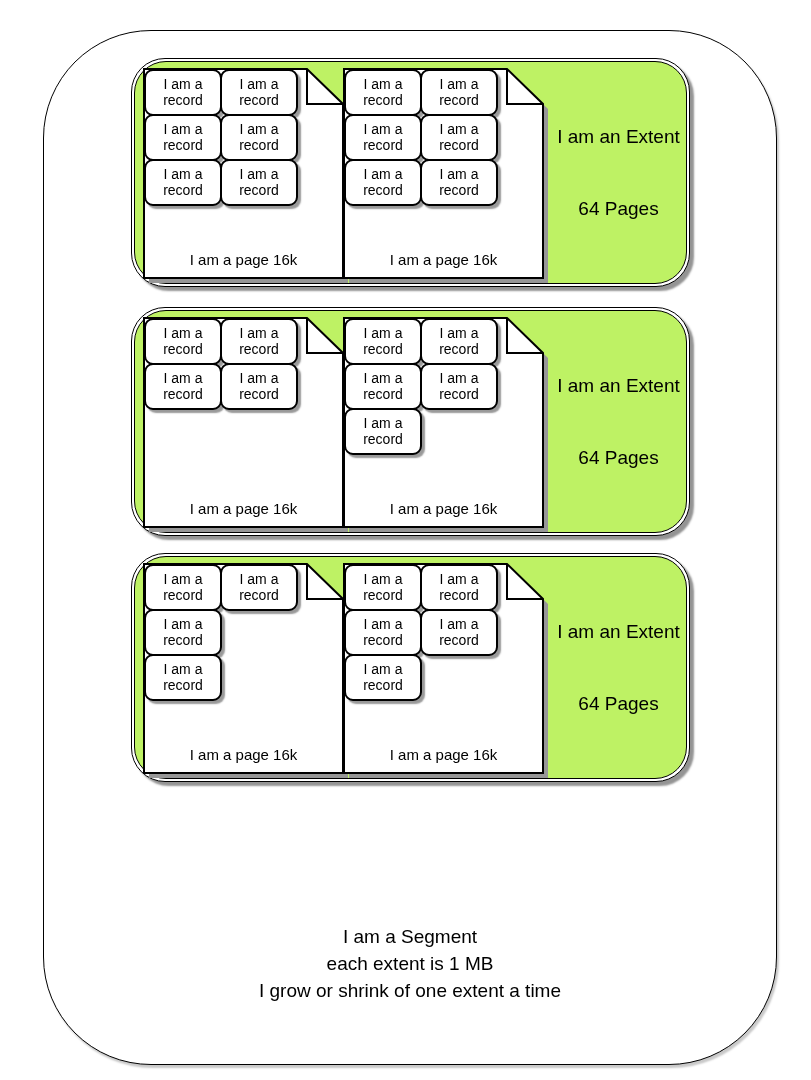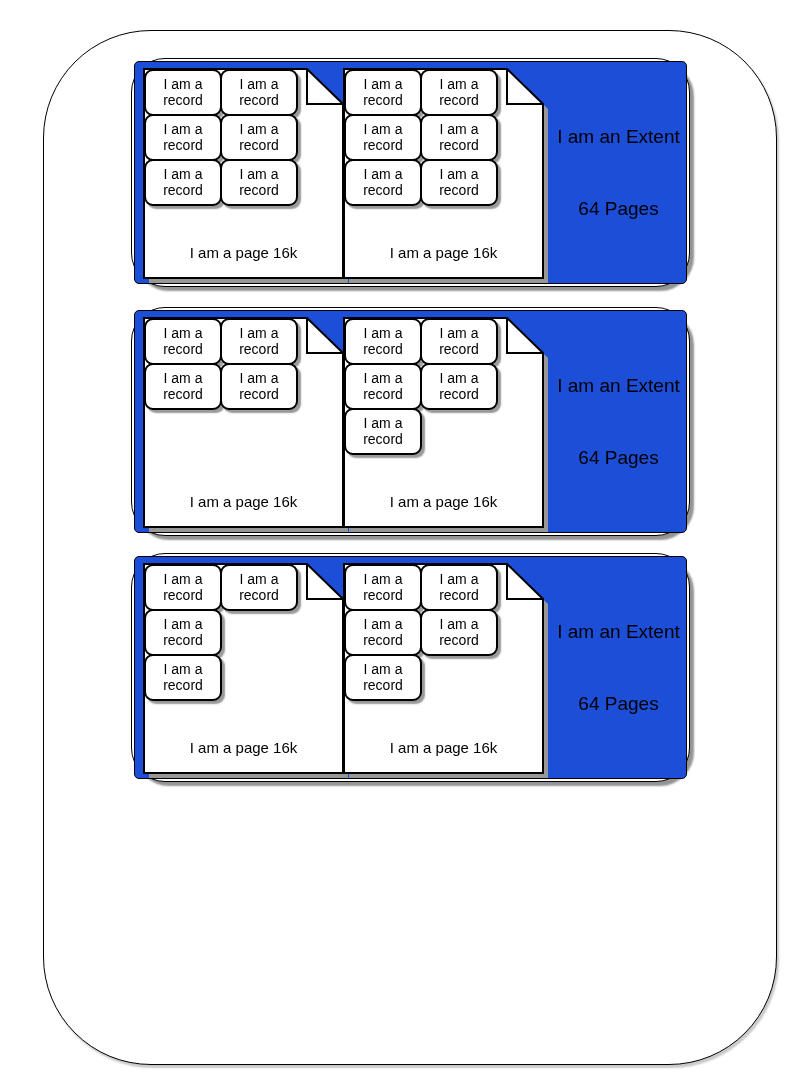--- a/index.html
+++ b/index.html
@@ -37,24 +37,24 @@
     border-radius: 34px;
     padding: 2px;
     background: #fff;
     box-shadow: 4px 4px 2px #949494;
     box-sizing: border-box;
   }
   .extent-inner {
     width: 100%;
     height: 100%;
     border: 1.5px solid #000;
-    border-radius: 5px;
+    border-radius: 32px;
     box-sizing: border-box;
     position: relative;
-    background: #1d4ed8;
+    background: #bef264;
   }
   .page-wrap {
     position: absolute;
     width: 206px;
     height: 216px;
   }
   .page-wrap svg { position: absolute; left: 0; top: 0; }
   .record {
     position: absolute;
     width: 78px;
@@ -68,21 +68,21 @@
     align-items: center;
     justify-content: center;
     text-align: center;
     font-size: 14px;
     line-height: 1.1;
   }
   .record span { display: inline-block; max-width: 62px; }
   .page-label {
     position: absolute;
     left: 0;
-    top: 176px;
+    top: 183px;
     width: 201px;
     text-align: center;
     font-size: 15px;
     white-space: nowrap;
   }
   .extent-label {
     position: absolute;
     left: 420px;
     right: 4px;
     top: 0;
@@ -103,20 +103,25 @@
     text-align: center;
     font-size: 19px;
     line-height: 27px;
   }
 </style>
 </head>
 <body>
 
 <div id="canvas">
   <div class="segment" id="segment">
+    <div class="caption">
+      <div>I am a Segment</div>
+      <div>each extent is 1 MB</div>
+      <div>I grow or shrink of one extent a time</div>
+    </div>
   <div class="extent" style="top: 27px;">
         <div class="extent-inner">
           <div class="page-wrap" style="left: 8px; top: 6px;">
             <svg width="206" height="216" viewBox="0 0 206 216">
               <path d="M6,6 H169 L205,41 V215 H6 Z" fill="#979797"></path>
               <path d="M1,1 H164 L200,36 V210 H1 Z" fill="#ffffff" stroke="#000000" stroke-width="2"></path>
               <path d="M164,1 V36 H200" fill="none" stroke="#000000" stroke-width="2"></path>
             </svg>
             <div class="record" style="left: 1px; top: 1px;">
               <span>I am a record</span>

